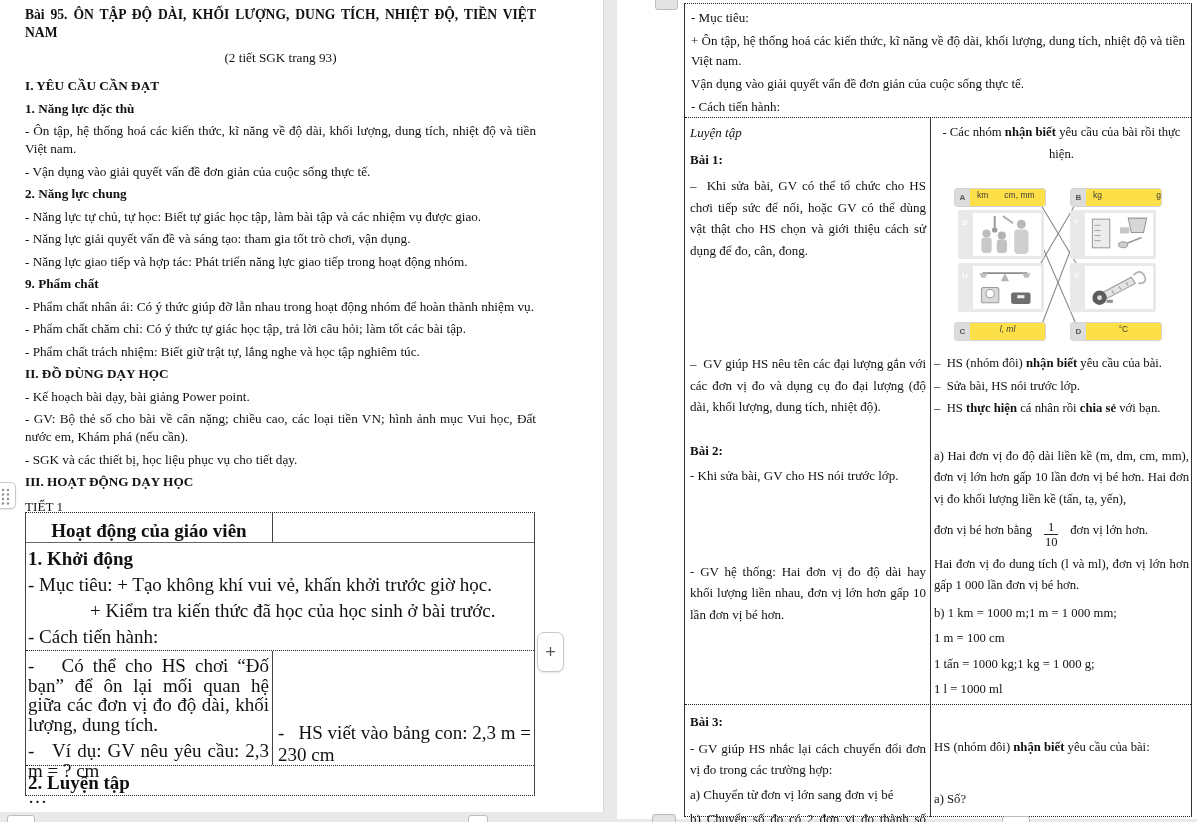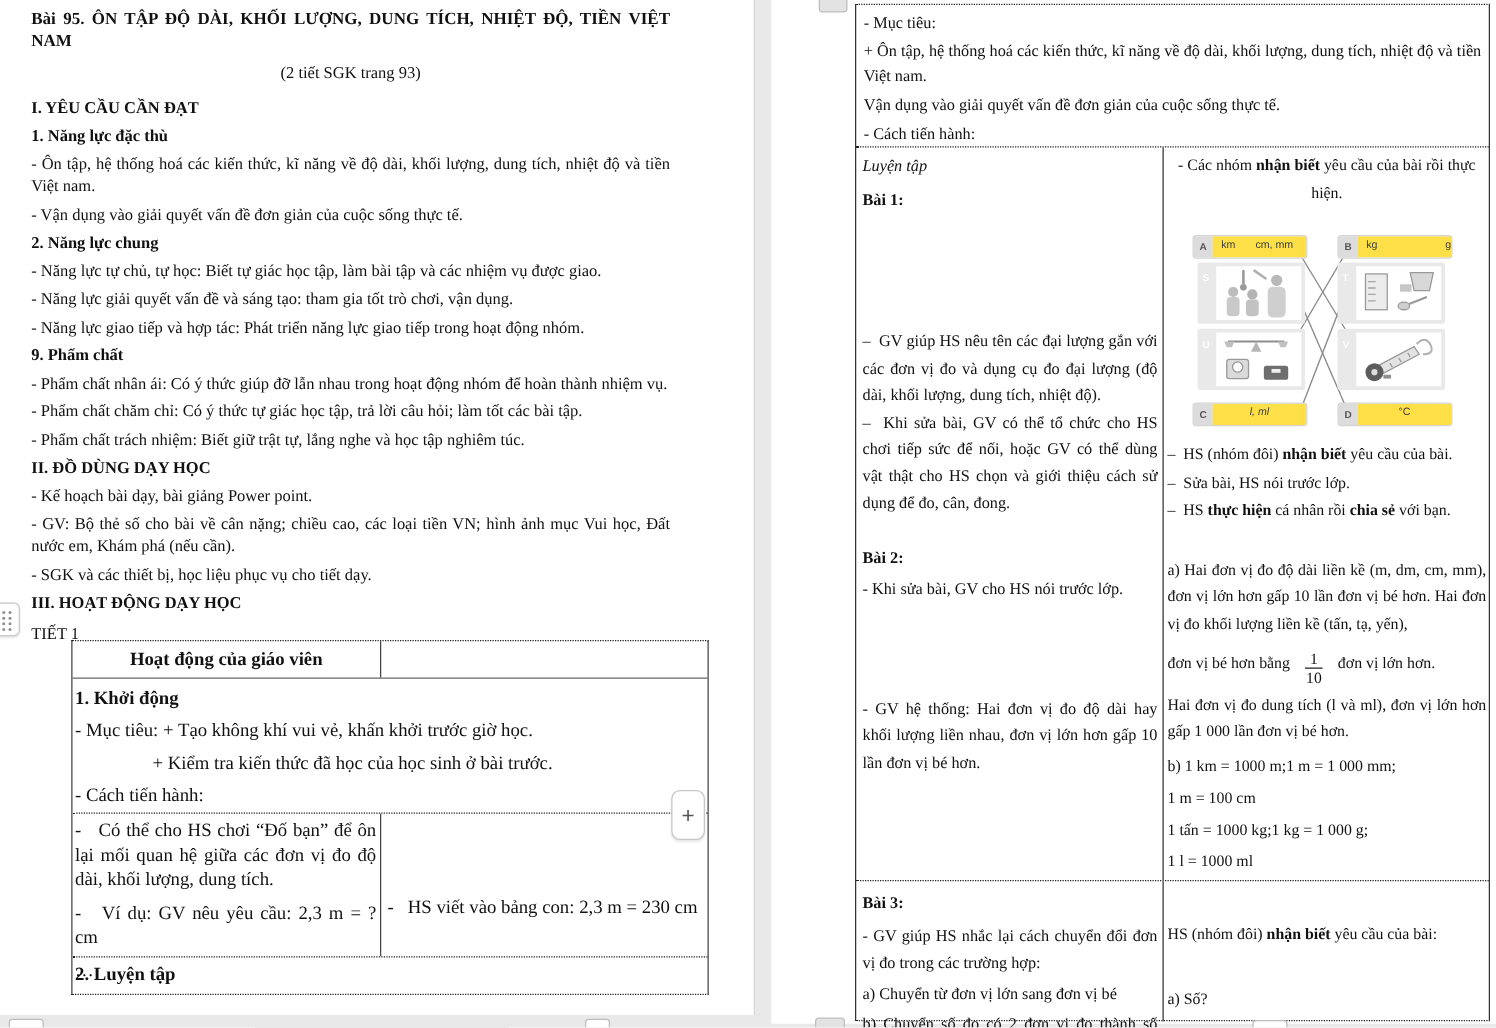--- a/index.html
+++ b/index.html
@@ -11,23 +11,23 @@
 
   
   .p1text{position:absolute;left:25px;top:6px;width:511px;font-size:13.2px;line-height:18px;}
   .p1text p{margin:0 0 4.5px 0;text-align:justify;}
   .ttl{text-align:right;font-weight:bold;font-size:13.6px;margin-bottom:7px !important;}
   .sub{text-align:center !important;margin-bottom:10px !important;}
   .hd{font-weight:bold;text-align:center;margin-top:2px;}
   .tiet{margin-top:7px !important;}
 
   
-  #t1{position:absolute;left:25px;top:512px;width:508px;font-size:15px;
+  #t1{position:absolute;left:25px;top:512px;width:508px;font-size:19px;
       border-left:1px solid #444;border-right:1px solid #444;
-      border-top:1px dotted #222;border-bottom:1px dotted #222;margin-left:32px;}
+      border-top:1px dotted #222;border-bottom:1px dotted #222;}
   #t1 .hrow{display:flex;height:29px;border-bottom:1px solid #666;}
   #t1 .hc1{width:247px;border-right:1px solid #444;font-weight:bold;text-align:center;padding-top:7px;box-sizing:border-box;}
   #t1 .hc2{flex:1;font-weight:bold;padding:7px 0 0 2px;}
   #t1 .r1{height:107px;box-sizing:border-box;padding:7px 4px 0 2px;line-height:18px;}
   #t1 .r1 p{margin:0 0 8px 0;}
   #t1 .ind{padding-left:62px;}
   #t1 .r2{display:flex;border-top:1px dotted #222;height:115px;box-sizing:border-box;}
   #t1 .r2l{width:247px;border-right:1px solid #444;padding:5px 3px 0 2px;box-sizing:border-box;line-height:19.5px;}
   #t1 .r2l p{margin:0 0 7px 0;text-align:justify;}
   #t1 .r2r{flex:1;padding:52px 0 0 5px;box-sizing:border-box;}
@@ -161,22 +161,22 @@
         <p>- Mục tiêu:</p>
         <p>+ Ôn tập, hệ thống hoá các kiến thức, kĩ năng về độ dài, khối lượng, dung tích, nhiệt độ và tiền Việt nam.</p>
         <p>Vận dụng vào giải quyết vấn đề đơn giản của cuộc sống thực tế.</p>
         <p>- Cách tiến hành:</p>
       </div>
 
       <div class="r2">
         <div class="c-left">
           <p class="it" style="margin-bottom:5px">Luyện tập</p>
           <p class="b" style="margin-bottom:5px">Bài 1:</p>
+          <p>–&nbsp; Khi sửa bài, GV có thể tổ chức cho HS chơi tiếp sức để nối, hoặc GV có thể dùng vật thật cho HS chọn và giới thiệu cách sử dụng để đo, cân, đong.</p>
           <p style="margin-top:92px">–&nbsp; GV giúp HS nêu tên các đại lượng gắn với các đơn vị đo và dụng cụ đo đại lượng (độ dài, khối lượng, dung tích, nhiệt độ).</p>
-          <p>–&nbsp; Khi sửa bài, GV có thể tổ chức cho HS chơi tiếp sức để nối, hoặc GV có thể dùng vật thật cho HS chọn và giới thiệu cách sử dụng để đo, cân, đong.</p>
           <p class="b" style="margin-top:22px;margin-bottom:4px">Bài 2:</p>
           <p>- Khi sửa bài, GV cho HS nói trước lớp.</p>
           <p style="margin-top:74px">- GV hệ thống: Hai đơn vị đo độ dài hay khối lượng liền nhau, đơn vị lớn hơn gấp 10 lần đơn vị bé hơn.</p>
         </div>
 
         <div class="c-right">
           <p class="ctr"><span>- Các nhóm </span><span class="b">nhận biết</span><span> yêu cầu của bài rồi thực hiện.</span></p>
 
           <div class="mimg">
             <svg class="lines" width="250" height="162">

